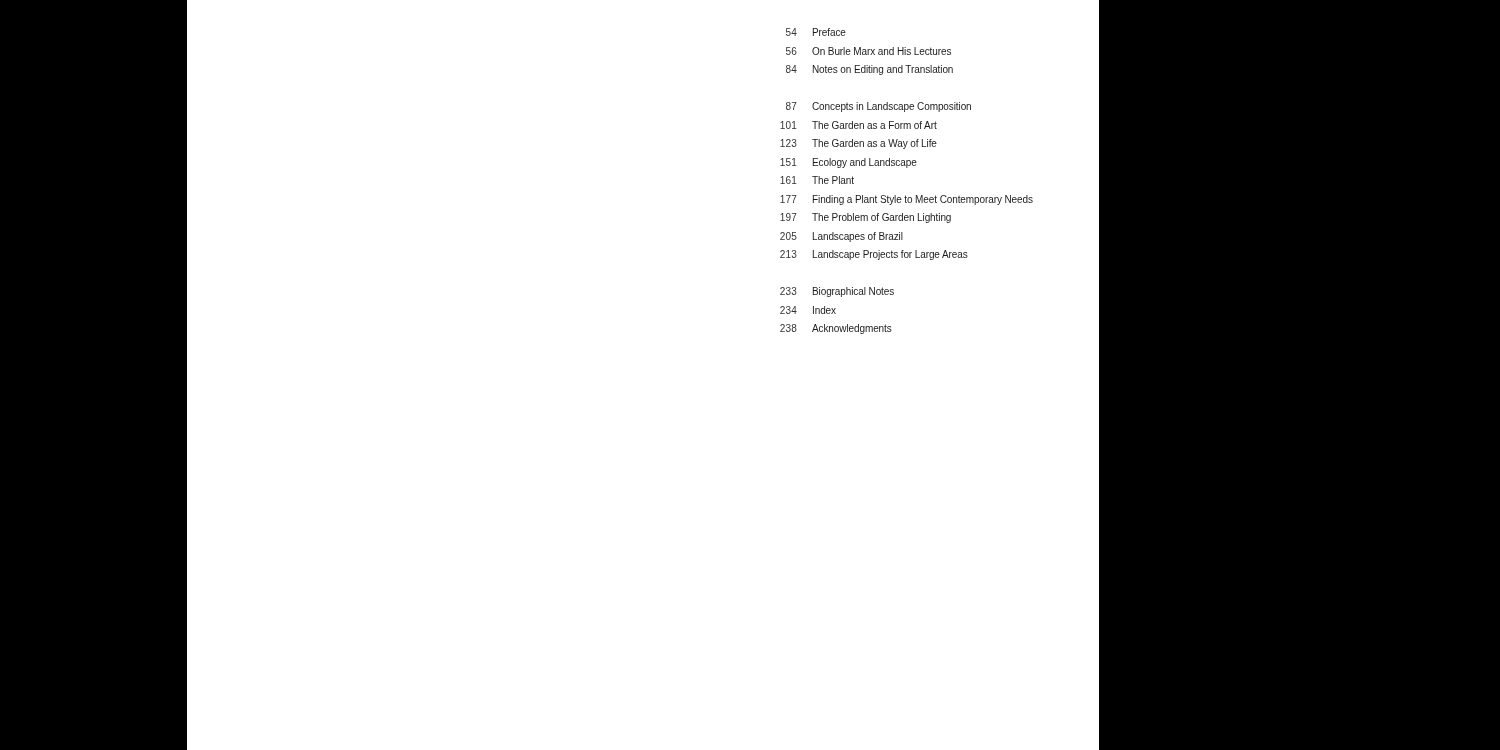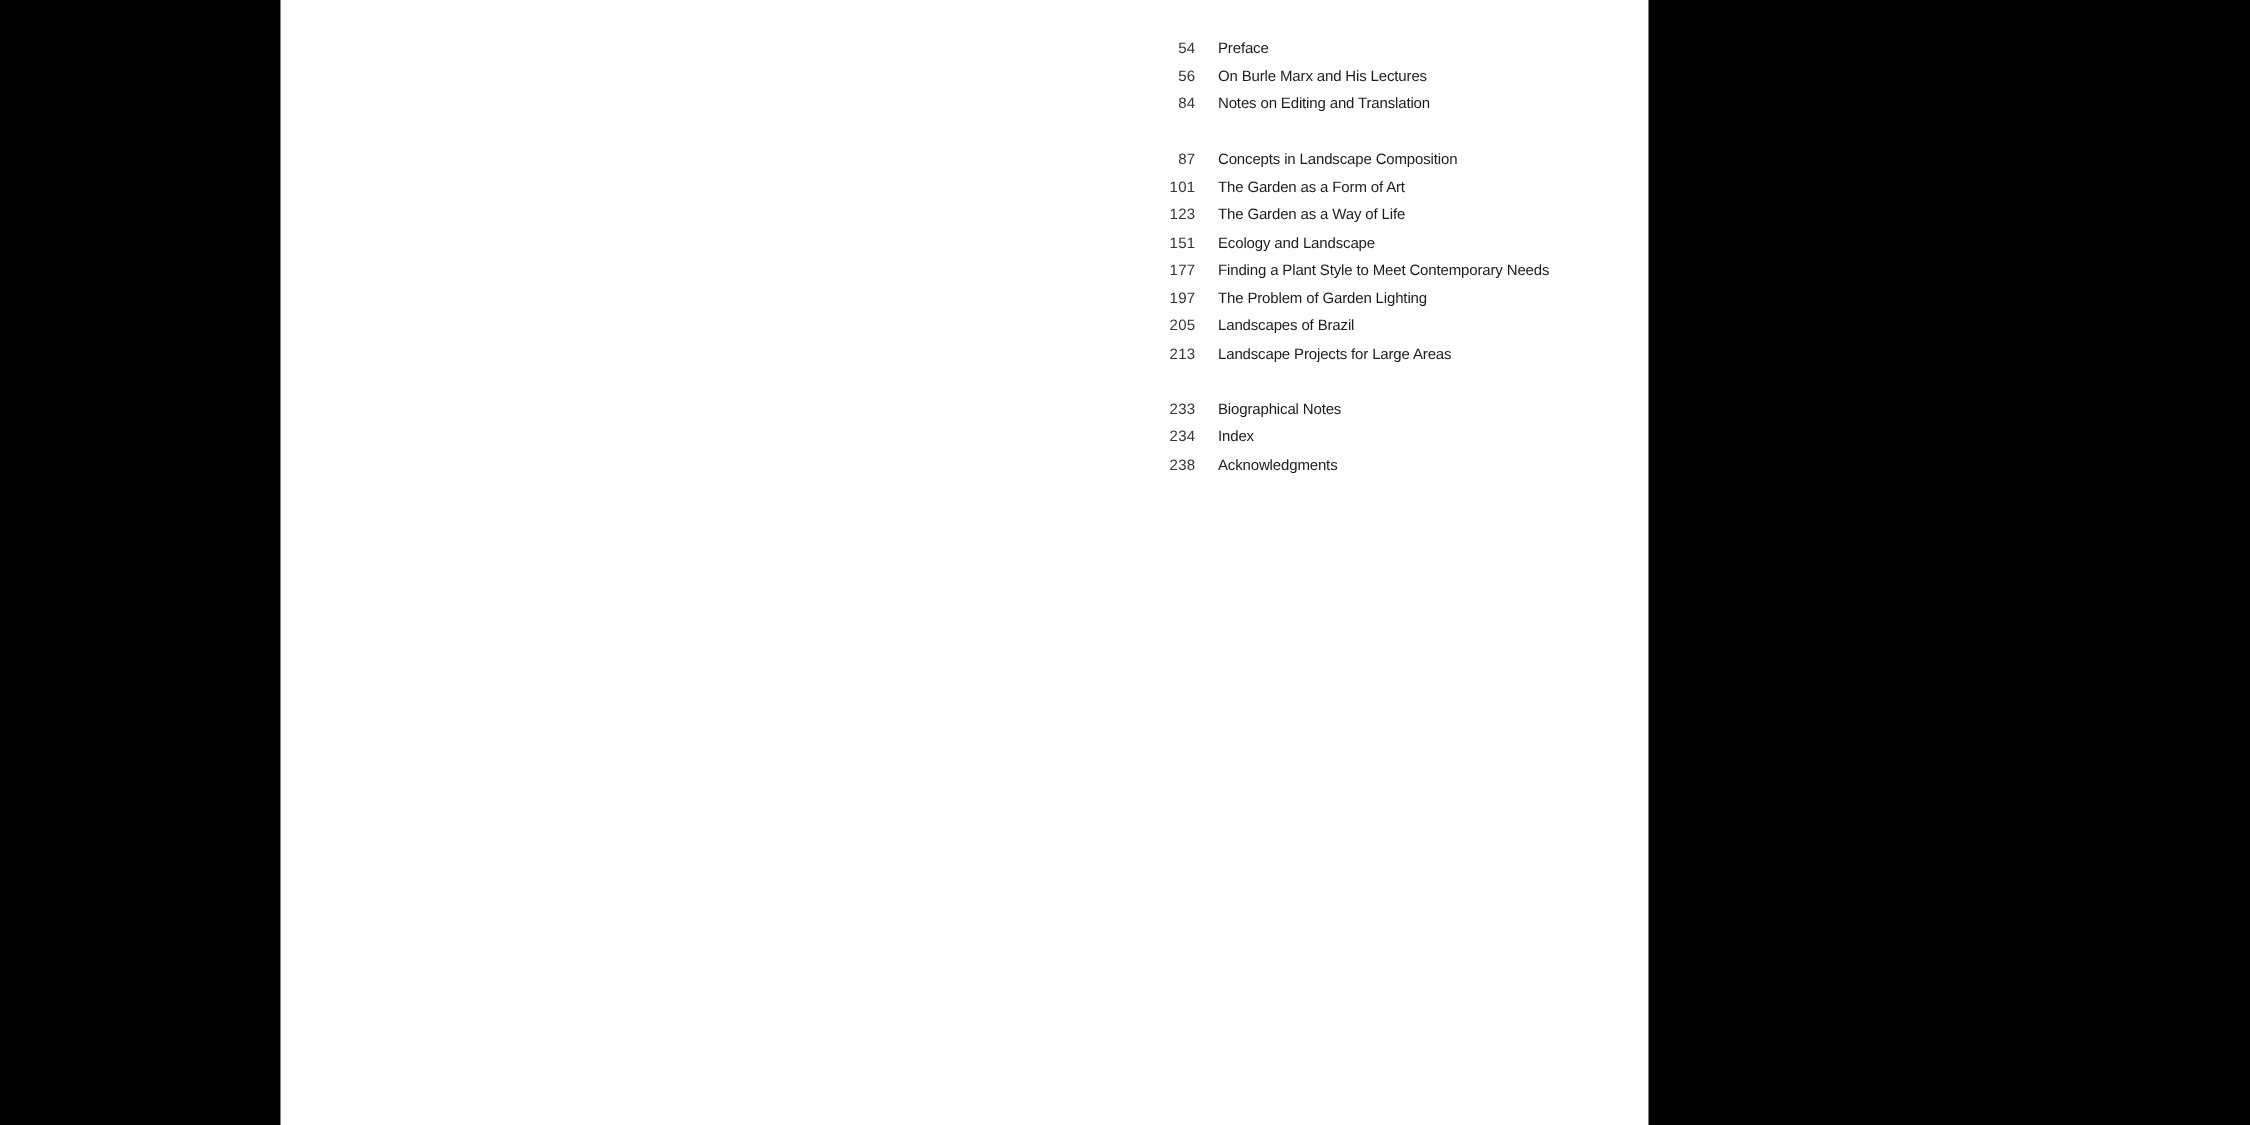--- a/index.html
+++ b/index.html
@@ -98,20 +98,24 @@
     <span class="toc-num">123</span>
     <span class="toc-title">The Garden as a Way of Life</span>
   </div>
 
 
   <div class="toc-row">
     <span class="toc-num">151</span>
     <span class="toc-title">Ecology and Landscape</span>
   </div>
 
+  <div class="toc-row">
+    <span class="toc-num">161</span>
+    <span class="toc-title">The Plant</span>
+  </div>
 
 
   <div class="toc-row">
     <span class="toc-num">177</span>
     <span class="toc-title">Finding a Plant Style to Meet Contemporary Needs</span>
   </div>
 
   <div class="toc-row">
     <span class="toc-num">197</span>
     <span class="toc-title">The Problem of Garden Lighting</span>

